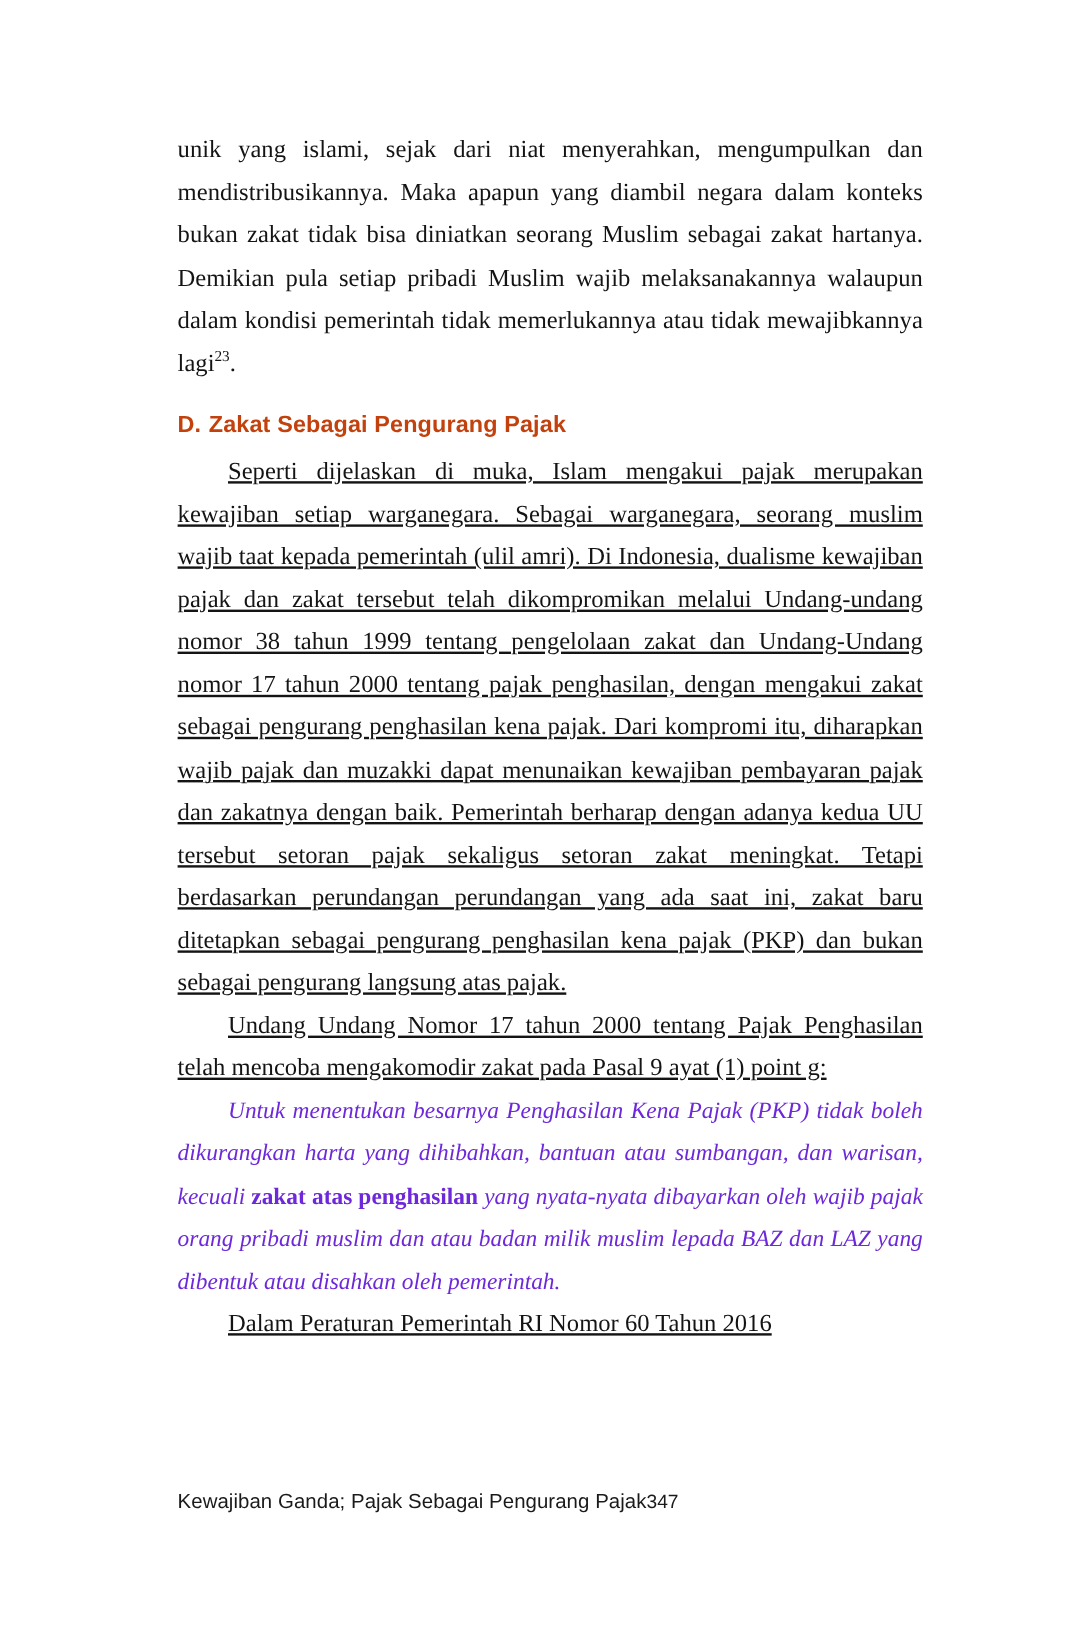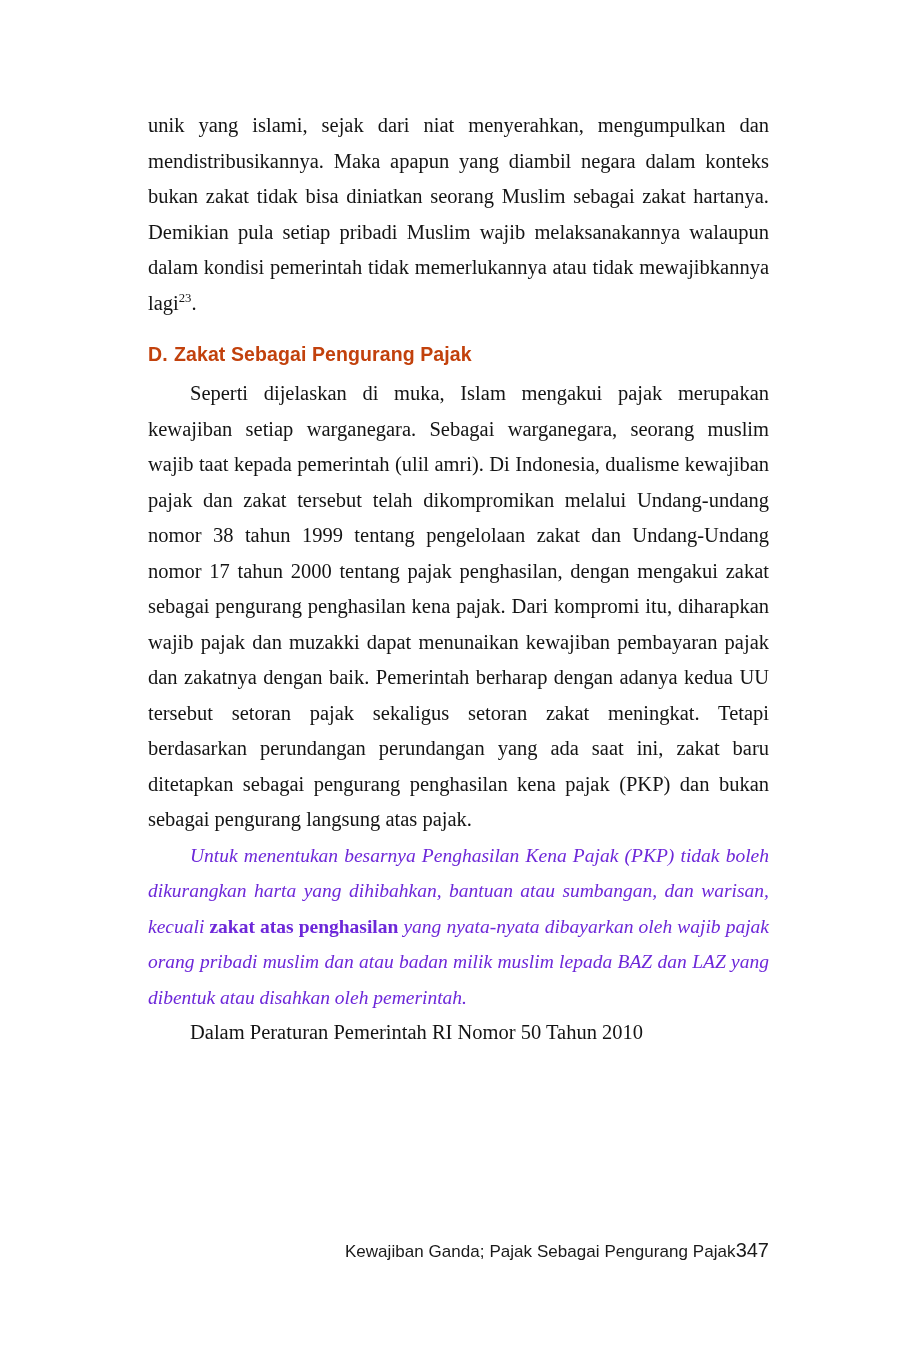--- a/index.html
+++ b/index.html
@@ -27,20 +27,21 @@
     text-align: justify;
     text-justify: inter-word;
     color: #141414;
     margin: 0;
   }
   .para {
     margin: 0;
   }
   .indent {
     text-indent: 42px;
+    text-decoration: underline;
   }
   .section-heading {
     font-family: "Liberation Sans", sans-serif;
     font-size: 19.5px;
     font-weight: bold;
     color: #c2410c;
     margin: 22px 0 10px 0;
     letter-spacing: 0.1px;
   }
   .section-heading .letter {
@@ -66,46 +67,47 @@
     vertical-align: super;
     line-height: 0;
   }
   .footer {
     position: absolute;
     left: 148px;
     right: 135px;
     bottom: 96px;
     display: flex;
     align-items: baseline;
-    justify-content: flex-end;
+    justify-content: flex-start;
     font-family: "Liberation Sans", sans-serif;
     font-size: 17px;
     color: #1a1a1a;
   }
   .footer-title {
     letter-spacing: 0.05px;
   }
   .footer-page {
-    font-size: 20px;
+    font-size: 16px;
   }
 </style>
 </head>
 <body>
 
 <div class="page">
 
   <p class="body-text para"><span>unik yang islami, sejak dari niat menyerahkan, mengumpulkan dan mendistribusikannya. Maka apapun yang diambil negara dalam konteks bukan zakat tidak bisa diniatkan seorang Muslim sebagai zakat hartanya. Demikian pula setiap pribadi Muslim wajib melaksanakannya walaupun dalam kondisi pemerintah tidak memerlukannya atau tidak mewajibkannya lagi</span><sup>23</sup><span>.</span></p>
 
   <h2 class="section-heading"><span class="letter">D.</span><span>Zakat Sebagai Pengurang Pajak</span></h2>
 
   <p class="body-text para indent">Seperti dijelaskan di muka, Islam mengakui pajak merupakan kewajiban setiap warganegara. Sebagai warganegara, seorang muslim wajib taat kepada pemerintah (ulil amri). Di Indonesia, dualisme kewajiban pajak dan zakat tersebut telah dikompromikan melalui Undang-undang nomor 38 tahun 1999 tentang pengelolaan zakat dan Undang-Undang nomor 17 tahun 2000 tentang pajak penghasilan, dengan mengakui zakat sebagai pengurang penghasilan kena pajak. Dari kompromi itu, diharapkan wajib pajak dan muzakki dapat menunaikan kewajiban pembayaran pajak dan zakatnya dengan baik. Pemerintah berharap dengan adanya kedua UU tersebut setoran pajak sekaligus setoran zakat meningkat. Tetapi berdasarkan perundangan perundangan yang ada saat ini, zakat baru ditetapkan sebagai pengurang penghasilan kena pajak (PKP) dan bukan sebagai pengurang langsung atas pajak.</p>
 
+  <p class="body-text para indent">Undang Undang Nomor 17 tahun 2000 tentang Pajak Penghasilan telah mencoba mengakomodir zakat pada Pasal 9 ayat (1) point g:</p>
 
   <p class="quote-block"><span>Untuk menentukan besarnya Penghasilan Kena Pajak (PKP) tidak boleh dikurangkan harta yang dihibahkan, bantuan atau sumbangan, dan warisan, kecuali </span><span class="bold-inline">zakat atas penghasilan</span><span> yang nyata-nyata dibayarkan oleh wajib pajak orang pribadi muslim dan atau badan milik muslim lepada BAZ dan LAZ yang dibentuk atau disahkan oleh pemerintah.</span></p>
 
-  <p class="body-text para indent">Dalam Peraturan Pemerintah RI Nomor 50 Tahun 2010</p>
+  <p class="body-text para indent">Dalam Peraturan Pemerintah RI Nomor 60 Tahun 2016</p>
 
   <div class="footer">
     <span class="footer-title">Kewajiban Ganda; Pajak Sebagai Pengurang Pajak</span>
     <span class="footer-page">347</span>
   </div>
 
 </div>
 
 </body></html>

